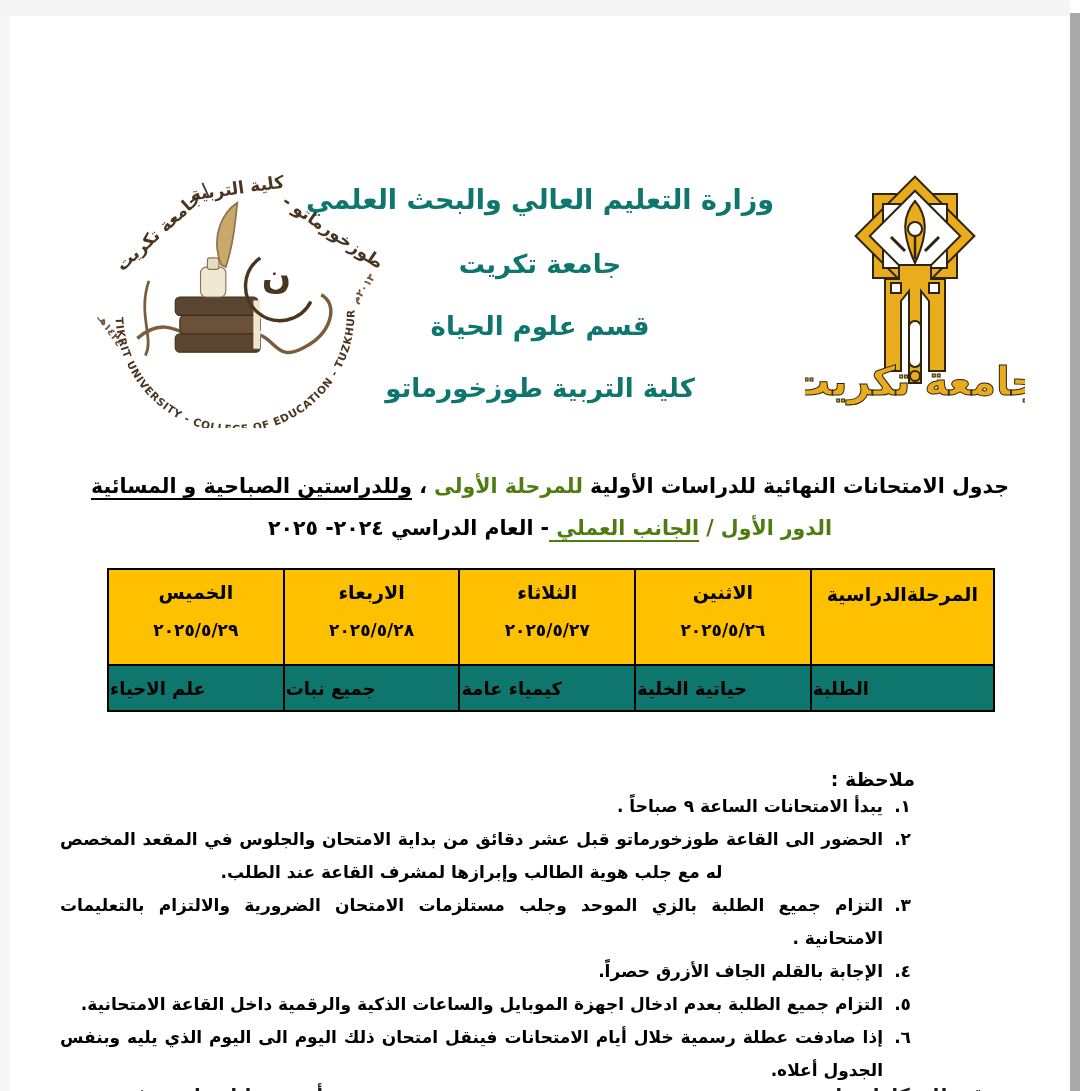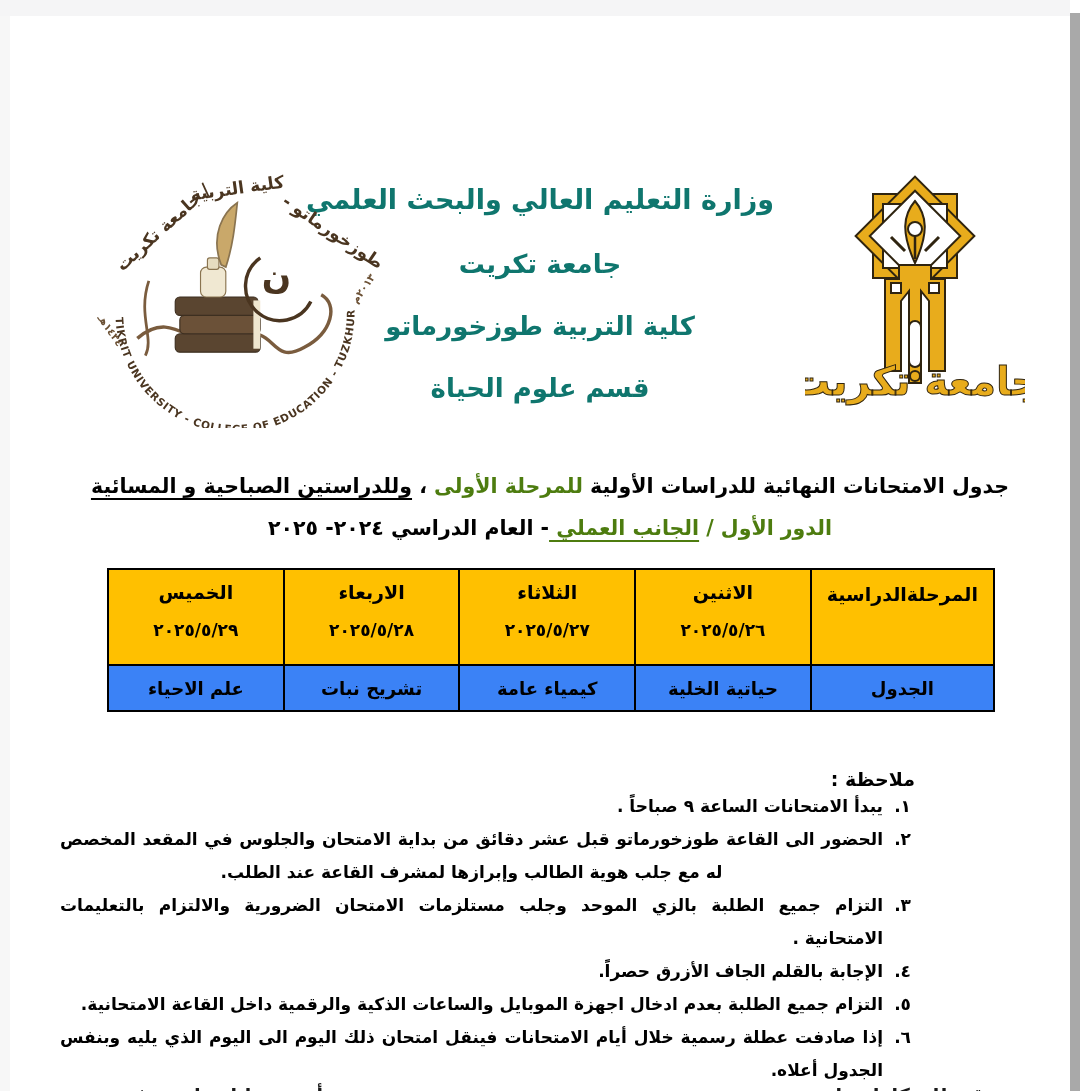--- a/index.html
+++ b/index.html
@@ -28,21 +28,21 @@
   .title-block{position:absolute;left:0;top:458px;width:1080px;text-align:center;font-weight:bold;}
   .title-l1{font-size:20.5px;color:#000;margin-bottom:18px;}
   .title-l2{font-size:20.5px;color:#000;}
   .red{color:#4d7c0f;}
   .ul{text-decoration:underline;text-underline-offset:5px;text-decoration-thickness:2px;}
 
   
   .sched{position:absolute;left:97px;top:552px;width:888px;border-collapse:collapse;direction:rtl;}
   .sched td{border:2.6px solid #000;font-weight:bold;color:#000;}
   .sched .hrow td{background:#FFC000;height:92px;vertical-align:top;}
-  .sched .brow td{background:#3b82f6;height:42px;text-align:center;font-size:18px;vertical-align:middle;}
+  .sched .brow td{background:#0f766e;height:42px;text-align:left;font-size:18px;vertical-align:middle;}
   .daycell{display:flex;flex-direction:column;justify-content:space-between;height:77px;box-sizing:border-box;padding:10px 6px 8px;}
   .dayname{text-align:center;font-size:19px;}
   .daydate{text-align:center;font-size:17px;}
   .stagehead{display:flex;justify-content:space-between;box-sizing:border-box;padding:12px 14px;font-size:19px;}
   .c-stage{width:20%;} .c-day{width:20%;}
 
   
   .notes{position:absolute;left:50px;top:752px;width:855px;}
   .notes-heading{font-size:19px;font-weight:bold;text-align:right;}
   .note{display:flex;direction:rtl;font-size:17px;font-weight:bold;line-height:33px;}
@@ -61,22 +61,22 @@
 
 <div class="chrome-top"></div>
 <div class="chrome-left"></div>
 <div class="chrome-right"></div>
 
 <div class="page">
 
   <div class="hdr-center">
     <div class="h1">وزارة التعليم العالي والبحث العلمي</div>
     <div class="h2">جامعة تكريت</div>
+    <div class="h2">قسم علوم الحياة</div>
     <div class="h2">كلية التربية طوزخورماتو</div>
-    <div class="h2">قسم علوم الحياة</div>
   </div>
 
   <div class="logo-left">
     <svg width="300" height="262" viewBox="0 0 260 228">
 
       <text x="32" y="92" transform="rotate(-42 32 92)" font-size="15" font-weight="bold" fill="#4a3520">جامعة تكريت /</text>
       <text x="92" y="30" transform="rotate(-8 92 30)" font-size="15" font-weight="bold" fill="#4a3520">كلية التربية</text>
       <text x="170" y="33" transform="rotate(34 170 33)" font-size="15" font-weight="bold" fill="#4a3520">- طوزخورماتو</text>
 
       <text x="10" y="132" transform="rotate(55 10 132)" font-size="9" font-weight="bold" fill="#6b5034">١٤٣٤هـ</text>
@@ -179,24 +179,24 @@
         </div>
       </td>
       <td class="c-day">
         <div class="daycell">
           <div class="dayname">الخميس</div>
           <div class="daydate">٢٠٢٥/٥/٢٩</div>
         </div>
       </td>
     </tr>
     <tr class="brow">
-      <td>الجدول</td>
+      <td>الطلبة</td>
       <td>حياتية الخلية</td>
       <td>كيمياء عامة</td>
-      <td>تشريح نبات</td>
+      <td>جميع نبات</td>
       <td>علم الاحياء</td>
     </tr>
   </tbody>
     </table>
 
   <div class="notes">
     <div class="notes-heading">ملاحظة :</div>
     <div class="note">
       <span class="num">١.</span>
       <span class="txt">يبدأ الامتحانات الساعة ٩ صباحاً .</span>

